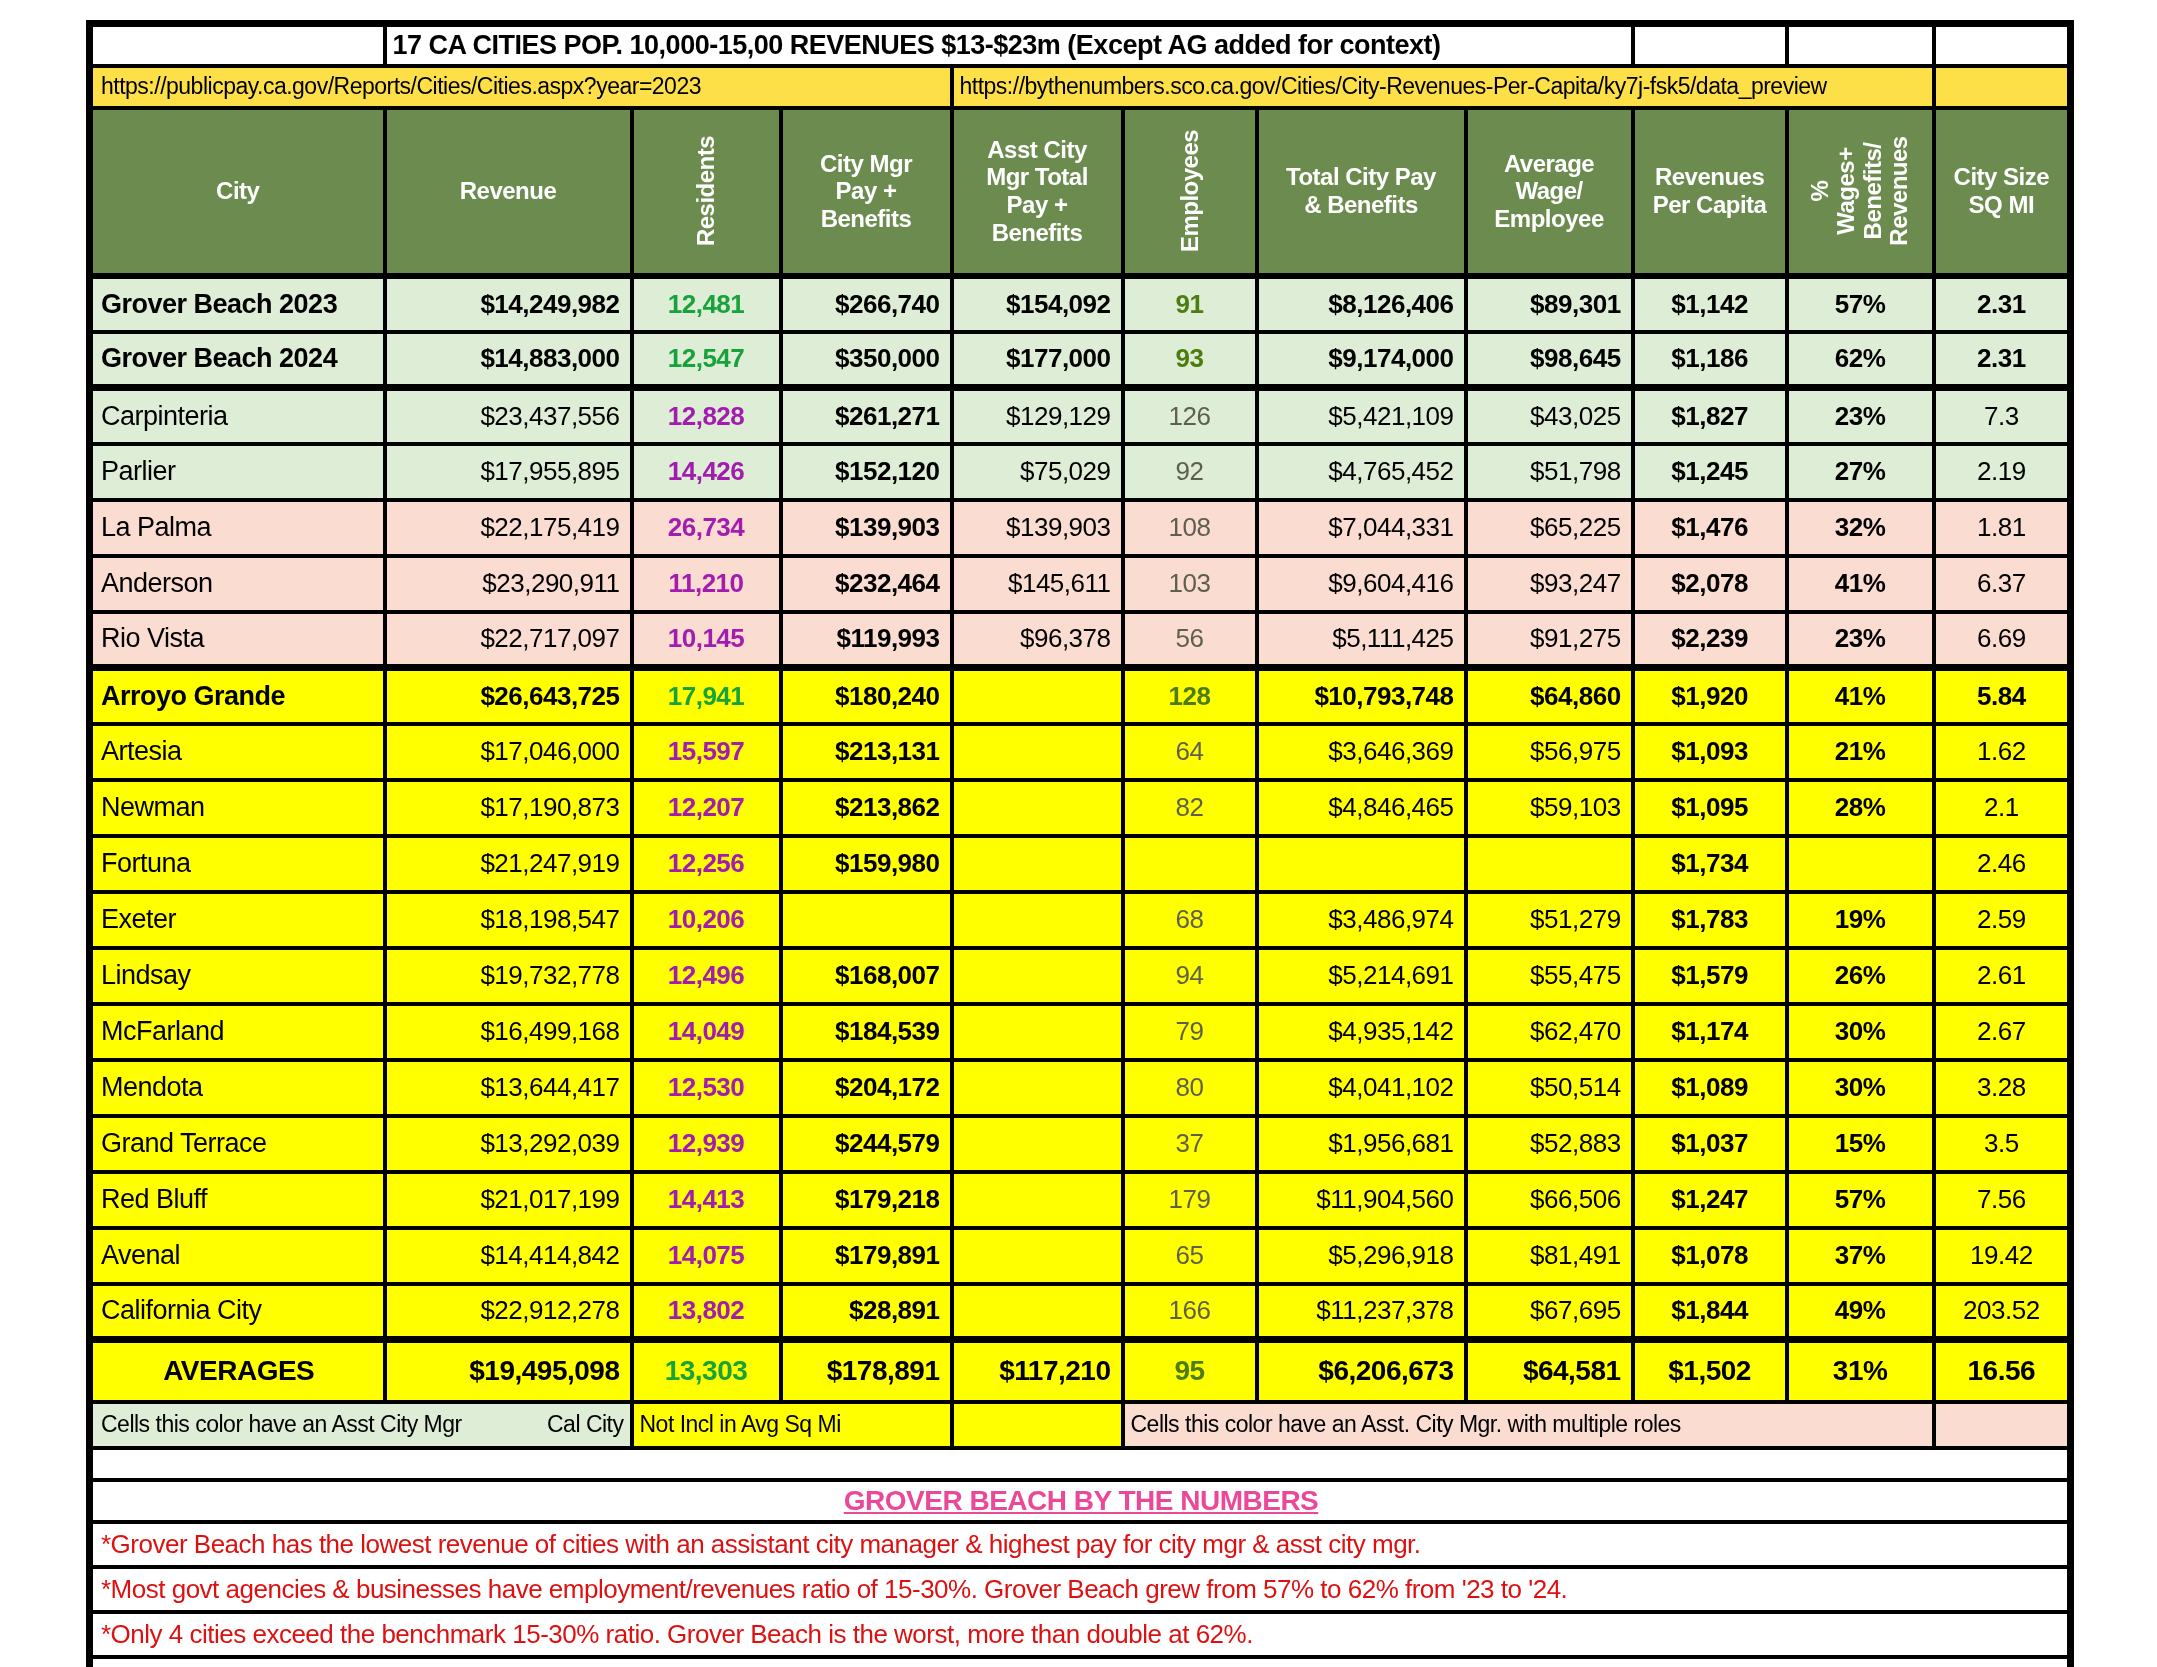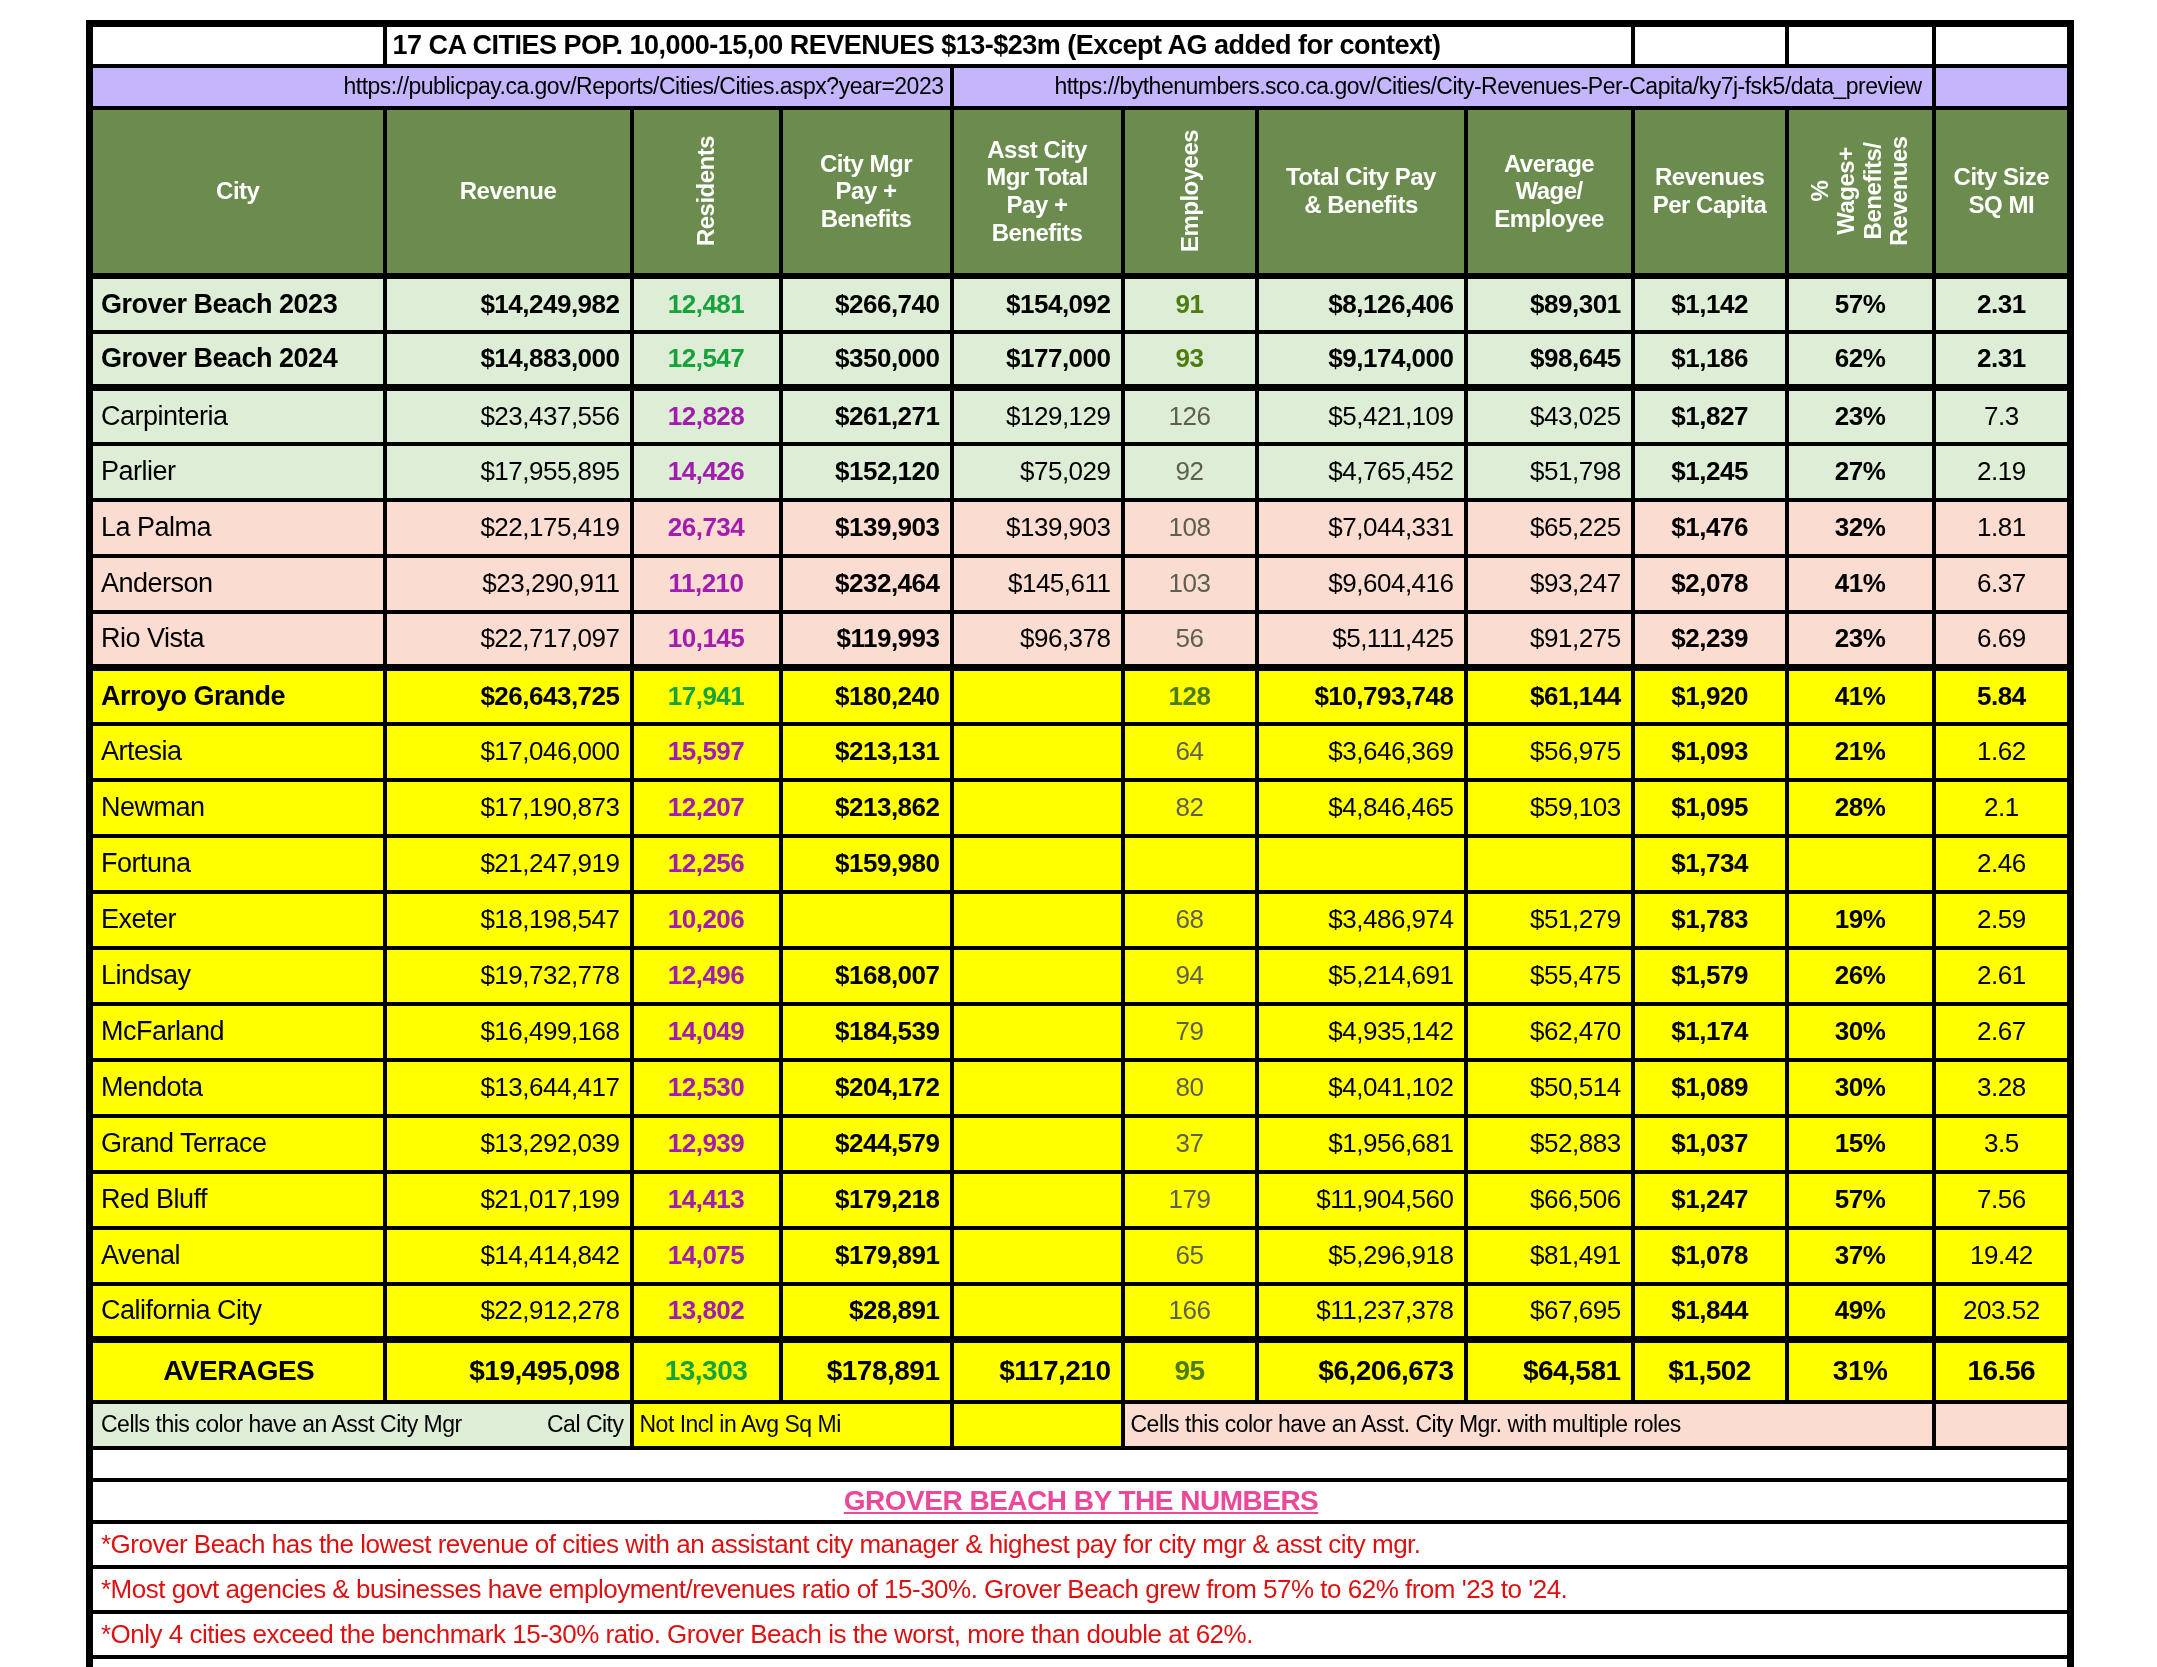--- a/index.html
+++ b/index.html
@@ -6,21 +6,21 @@
   .page{position:relative;width:2157px;height:1667px;background:#ffffff;overflow:hidden;
         font-family:"Liberation Sans",sans-serif;color:#000;}
   table.sheet{position:absolute;left:86px;top:20px;width:1981px;border-collapse:collapse;
         table-layout:fixed;border:7px solid #000;}
   td,th{border:4px solid #000;overflow:hidden;padding:0 6px;box-sizing:border-box;
         font-size:26px;letter-spacing:-0.5px;}
   
   tr.r-title{height:42px;}
   tr.r-title td{background:#fff;font-weight:700;font-size:27px;text-align:left;}
   tr.r-url{height:42px;}
-  tr.r-url td{background:#c4b5fd;font-size:23px;text-align:right;letter-spacing:-0.5px;}
+  tr.r-url td{background:#fde047;font-size:23px;text-align:left;letter-spacing:-0.5px;}
   
   tr.r-head{height:168px;}
   tr.r-head th{background:#6B8C4E;color:#fff;font-weight:700;font-size:24px;
         text-align:center;vertical-align:middle;white-space:pre-line;line-height:1.15;
         border-bottom-width:6px;}
   th.vert{position:relative;}
   th.vert .rot{position:absolute;top:50%;left:50%;
         transform:translate(-50%,-50%) rotate(-90deg);white-space:pre-line;line-height:1.1;}
   
   tr.r-data{height:56px;}
@@ -215,21 +215,21 @@
     <td>6.69</td>
   </tr>
         <tr class="r-data y em">
     <td>Arroyo Grande</td>
     <td>$26,643,725</td>
     <td>17,941</td>
     <td>$180,240</td>
     <td></td>
     <td>128</td>
     <td>$10,793,748</td>
-    <td>$61,144</td>
+    <td>$64,860</td>
     <td>$1,920</td>
     <td>41%</td>
     <td>5.84</td>
   </tr>
         <tr class="r-data y">
     <td>Artesia</td>
     <td>$17,046,000</td>
     <td>15,597</td>
     <td>$213,131</td>
     <td></td>

